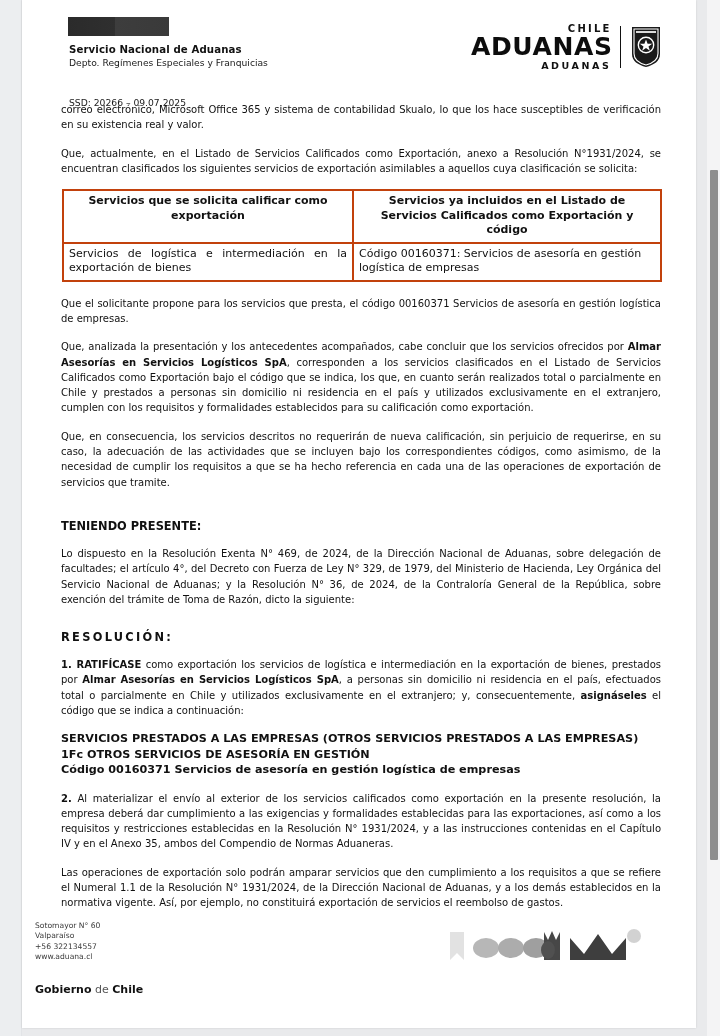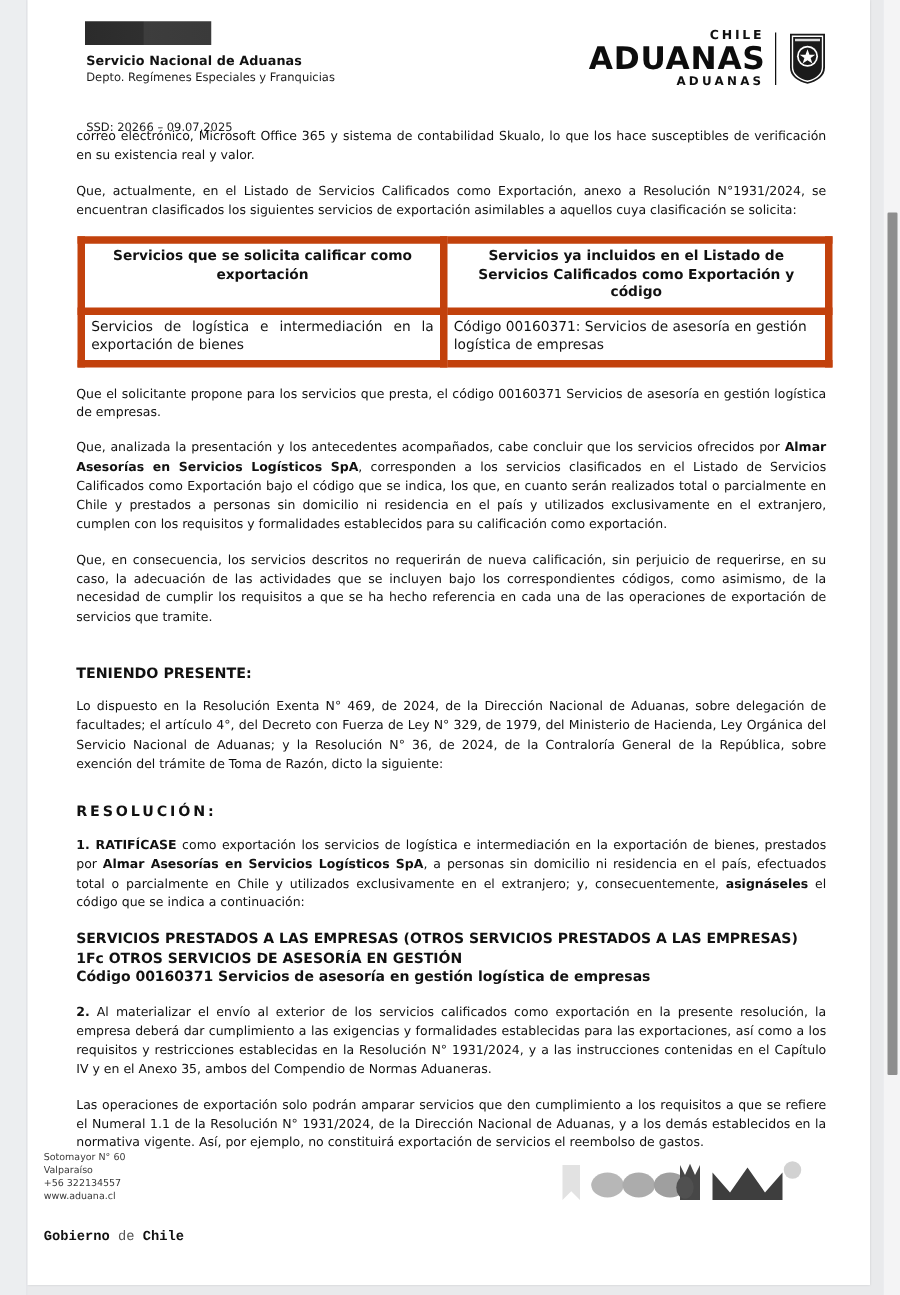--- a/index.html
+++ b/index.html
@@ -104,21 +104,21 @@
   .b { font-weight: bold; }
 
   
   table.svc {
     border-collapse: collapse;
     width: 598px;
     margin: 6px 0 14px 1px;
     table-layout: fixed;
   }
   table.svc th, table.svc td {
-    border: 6px solid #c2410c;
+    border: 2px solid #c2410c;
     padding: 3px 5px 4px 5px;
     vertical-align: top;
     font-size: 11px;
     line-height: 14.5px;
     color: #111;
   }
   table.svc th {
     text-align: center;
     font-weight: bold;
   }
@@ -149,21 +149,21 @@
   
   .ftr {
     position: absolute; left: 0; bottom: 0; width: 646px; height: 112px;
   }
   .ftr-addr {
     position: absolute; left: 13px; bottom: 66px;
     font-size: 7.6px; line-height: 10.2px; color: #3a3a3a;
   }
   .ftr-gob {
     position: absolute; left: 13px; bottom: 32px;
-    font-size: 11px; color: #111; font-family: Liberation Mono, monospace;
+    font-size: 11px; color: #111;
   }
   .ftr-gob b { font-weight: bold; }
   .ftr-gob .de { font-weight: normal; color: #555; }
   .ftr-mark {
     position: absolute; right: 20px; bottom: 62px;
     width: 200px; height: 40px; opacity: 0.82;
   }
 
   
   .scrollbar-track {

